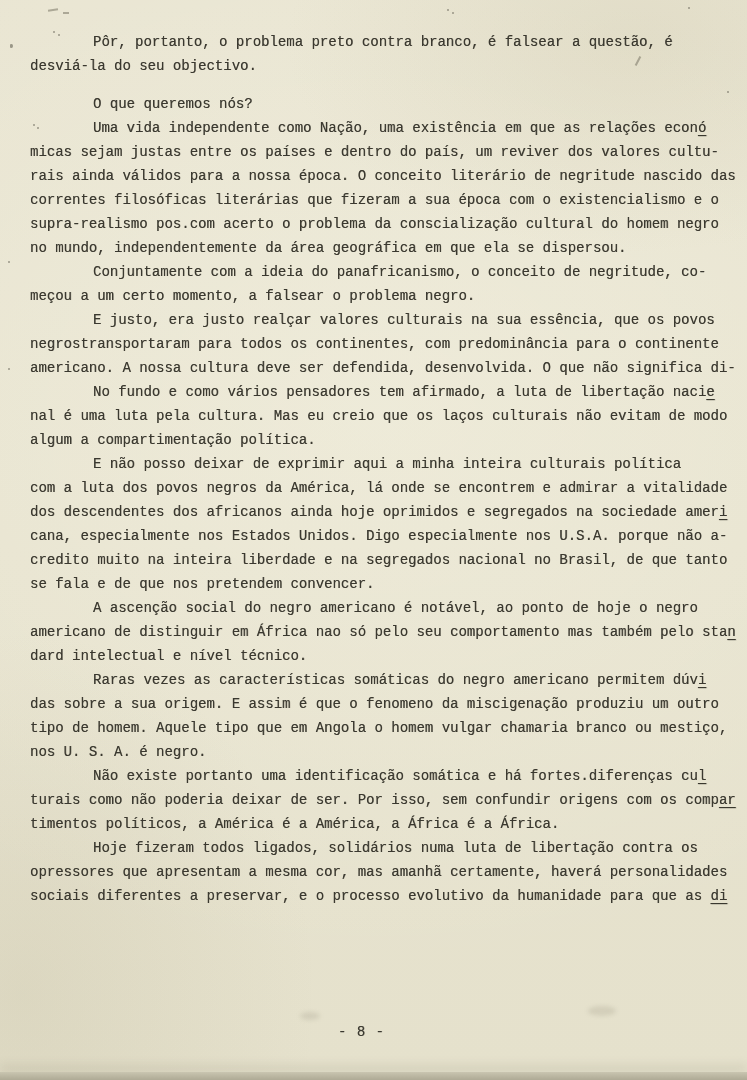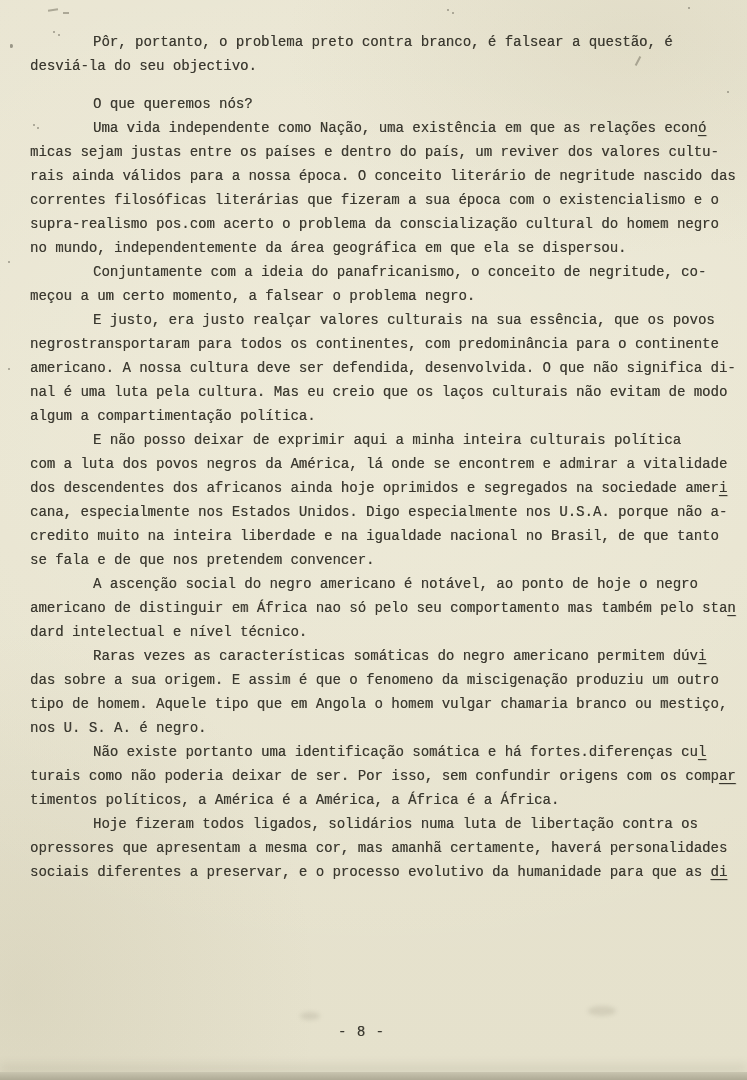--- a/index.html
+++ b/index.html
@@ -84,29 +84,30 @@
     <div class="para">
       <div class="line indent"><span>Conjuntamente com a ideia do panafricanismo, o conceito de negritude, co-</span></div>
       <div class="line"><span>meçou a um certo momento, a falsear o problema negro.</span></div>
     </div>
     <div class="para">
       <div class="line indent"><span>E justo, era justo realçar valores culturais na sua essência, que os povos</span></div>
       <div class="line"><span>negrostransportaram para todos os continentes, com predominância para o continente</span></div>
       <div class="line"><span>americano. A nossa cultura deve ser defendida, desenvolvida. O que não significa di-</span></div>
     </div>
     <div class="para">
+      <div class="line indent"><span>No fundo e como vários pensadores tem afirmado, a luta de libertação naci</span><span class="tail">e</span></div>
       <div class="line"><span>nal é uma luta pela cultura. Mas eu creio que os laços culturais não evitam de modo</span></div>
       <div class="line"><span>algum a compartimentação política.</span></div>
     </div>
     <div class="para">
       <div class="line indent"><span>E não posso deixar de exprimir aqui a minha inteira culturais política</span></div>
       <div class="line"><span>com a luta dos povos negros da América, lá onde se encontrem e admirar a vitalidade</span></div>
       <div class="line"><span>dos descendentes dos africanos ainda hoje oprimidos e segregados na sociedade amer</span><span class="tail">i</span></div>
       <div class="line"><span>cana, especialmente nos Estados Unidos. Digo especialmente nos U.S.A. porque não a-</span></div>
-      <div class="line"><span>credito muito na inteira liberdade e na igualdade nacional no Brasil, de que tanto</span></div>
+      <div class="line"><span>credito muito na inteira liberdade e na segregados nacional no Brasil, de que tanto</span></div>
       <div class="line"><span>se fala e de que nos pretendem convencer.</span></div>
     </div>
     <div class="para">
       <div class="line indent"><span>A ascenção social do negro americano é notável, ao ponto de hoje o negro</span></div>
       <div class="line"><span>americano de distinguir em África nao só pelo seu comportamento mas também pelo sta</span><span class="tail">n</span></div>
       <div class="line"><span>dard intelectual e nível técnico.</span></div>
     </div>
     <div class="para">
       <div class="line indent"><span>Raras vezes as características somáticas do negro americano permitem dúv</span><span class="tail">i</span></div>
       <div class="line"><span>das sobre a sua origem. E assim é que o fenomeno da miscigenação produziu um outro</span></div>

